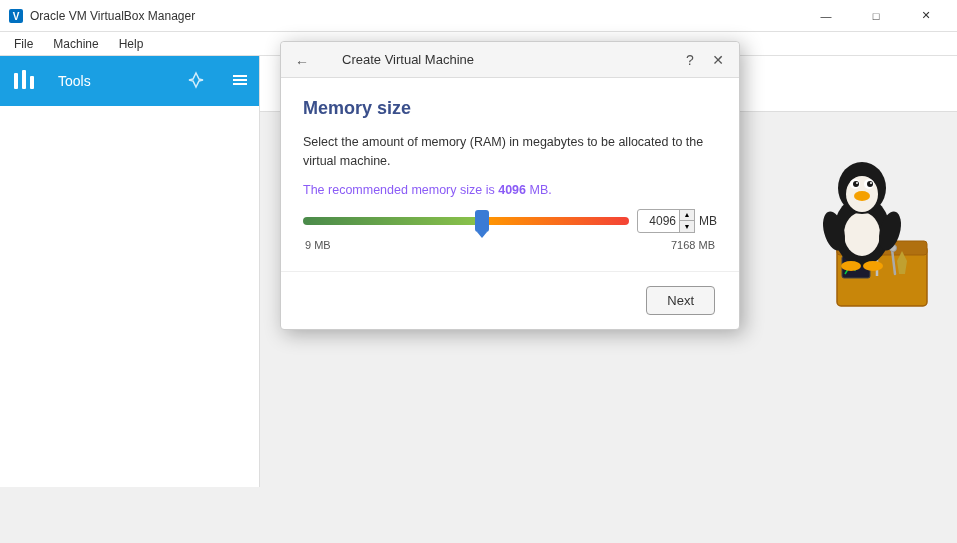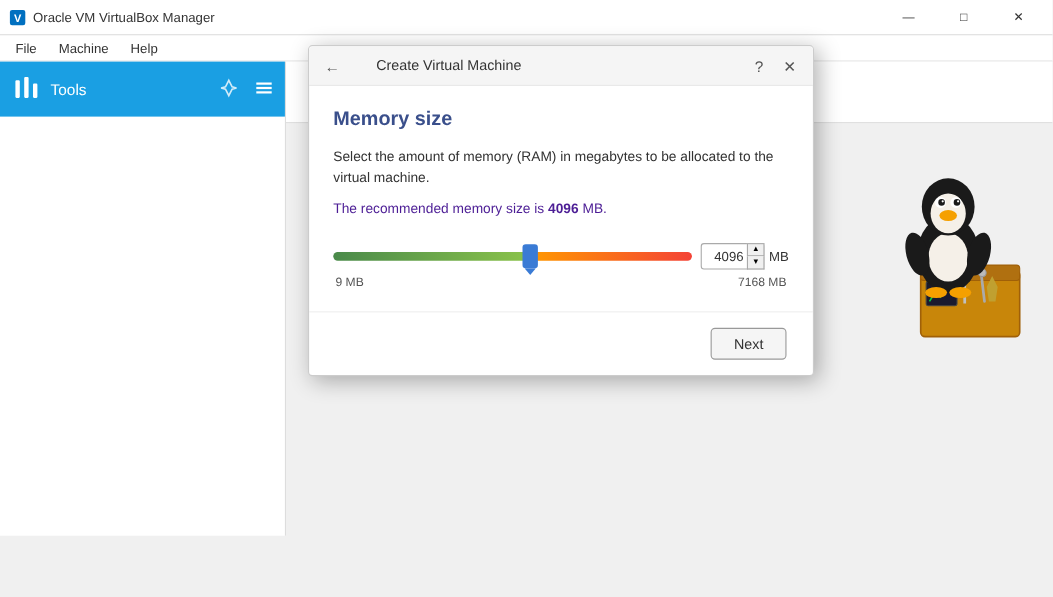--- a/index.html
+++ b/index.html
@@ -93,21 +93,21 @@
       border-right: 1px solid #ddd;
       display: flex;
       flex-direction: column;
     }
     .sidebar-tools {
       background: #1a9fe3;
       height: 50px;
       display: flex;
       align-items: center;
       padding: 0 10px;
-      gap: 8px;
+      gap: 20px;
     }
     .sidebar-tools-icon {
       display: flex;
       gap: 2px;
     }
     .tools-label {
       color: #fff;
       font-size: 14px;
       font-weight: 500;
     }
@@ -188,22 +188,22 @@
       margin-bottom: 14px;
     }
     .dialog-desc {
       font-size: 12.5px;
       color: #333;
       line-height: 1.5;
       margin-bottom: 12px;
     }
     .dialog-rec {
       font-size: 12.5px;
-      color: #4c1d95;
-      margin-bottom: 24px;
+      color: #8b5cf6;
+      margin-bottom: 12px;
     }
     .dialog-rec strong {
       font-weight: 700;
     }
 
     
     .slider-container {
       display: flex;
       align-items: center;
       gap: 8px;

